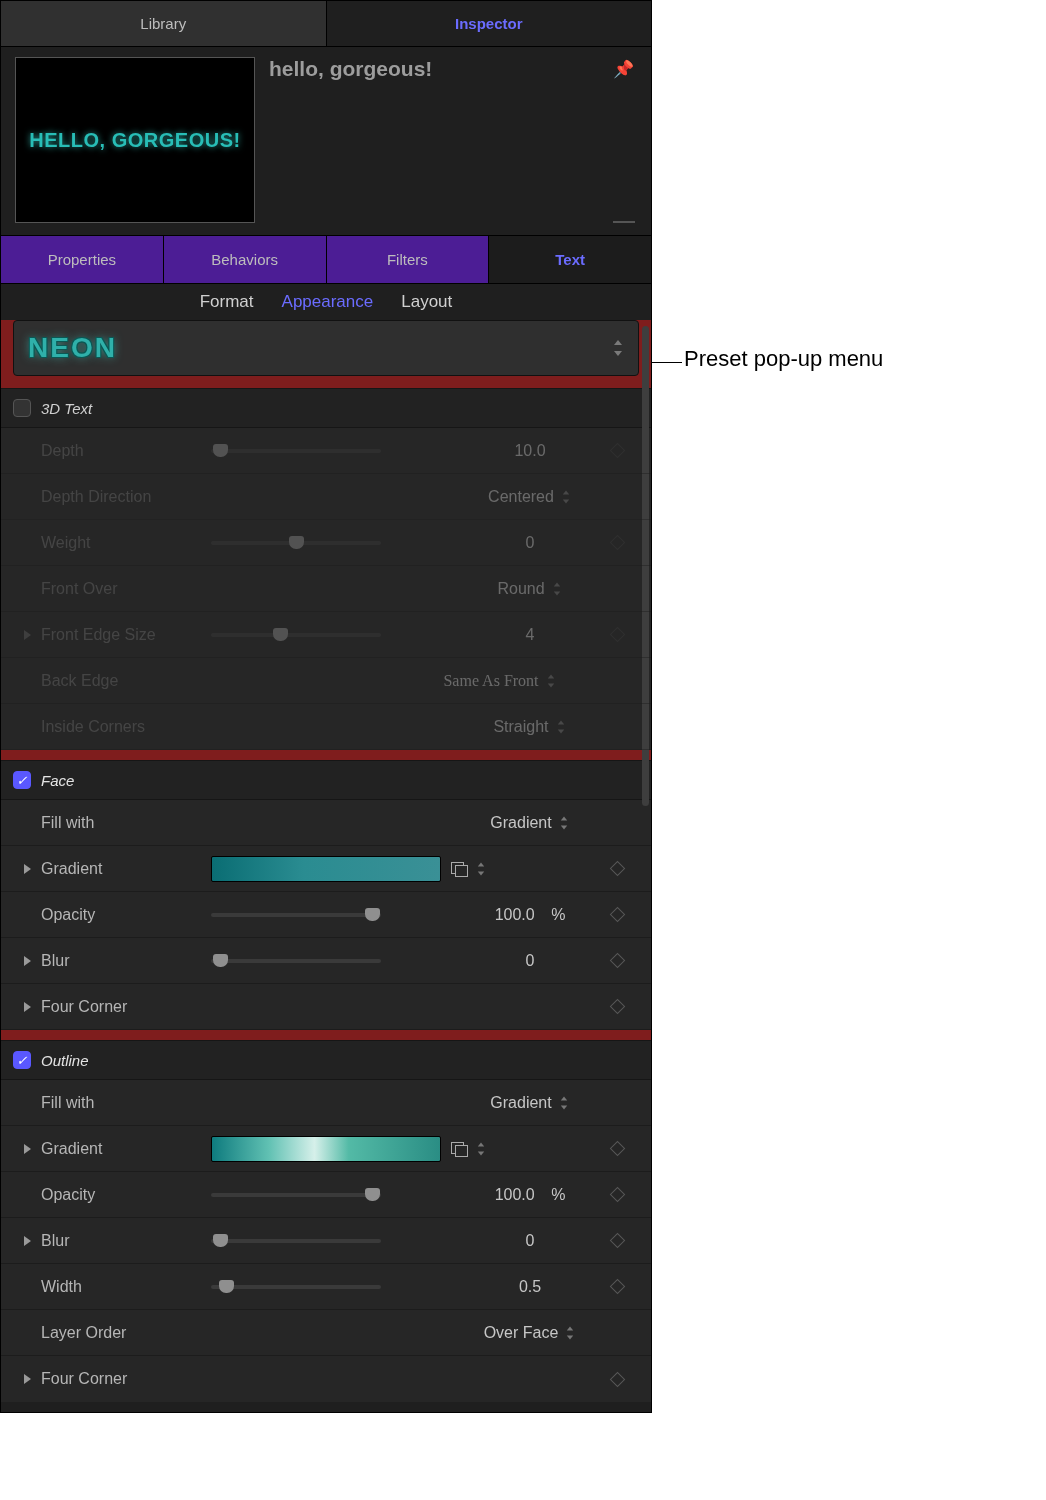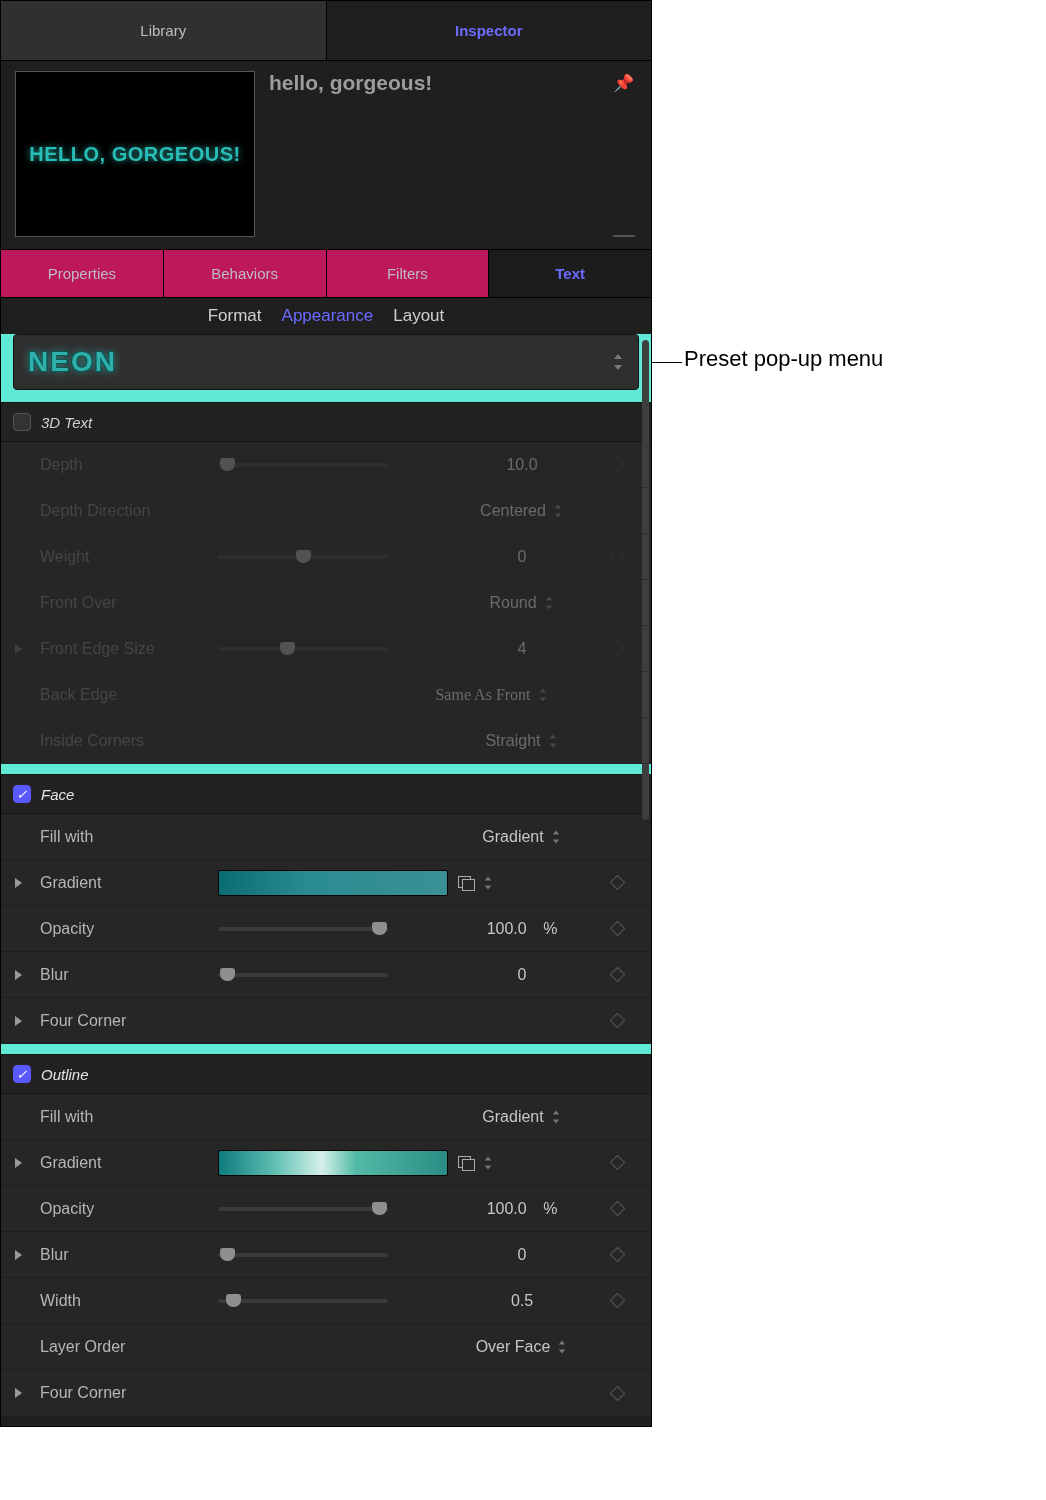--- a/index.html
+++ b/index.html
@@ -10,21 +10,21 @@
     color: #c8c8c8;
     width: 1046px;
   }
   .stage { display: flex; align-items: flex-start; }
   .panel {
     width: 652px;
     background: #1f1f1f;
     border: 1px solid #000;
   }
   
-  .top-tabs { display: flex; height: 60px; background: #2a2a2a; border-bottom: 1px solid #000; }
+  .top-tabs { display: flex; height: 46px; background: #2a2a2a; border-bottom: 1px solid #000; }
   .top-tab {
     flex: 1; display: flex; align-items: center; justify-content: center;
     color: #bdbdbd; border-right: 1px solid #000;
     background: #303030;
   }
   .top-tab:last-child { border-right: none; }
   .top-tab.active { background: #1f1f1f; color: #6b6cff; font-weight: 600; }
   
   .preview-row { display: flex; padding: 10px 12px 12px 14px; background: #1f1f1f; }
   .thumb {
@@ -32,30 +32,30 @@
     display: flex; align-items: center; justify-content: center;
     color: #28bdb6; font-weight: 800; font-size: 20px; letter-spacing: 0.5px;
     text-shadow: 0 0 6px rgba(60,220,210,0.7);
   }
   .title-col { flex: 1; padding-left: 14px; padding-top: 0; color: #9d9d9d; font-size: 21px; font-weight: 600; }
   .pin-col { width: 30px; display: flex; justify-content: center; padding-top: 4px; }
   
   .sec-tabs { display: flex; height: 49px; background: #2a2a2a; border-top: 1px solid #000; border-bottom: 1px solid #000; }
   .sec-tab {
     flex: 1; display: flex; align-items: center; justify-content: center;
-    color: #bdbdbd; border-right: 1px solid #000; background: #be185d;
+    color: #bdbdbd; border-right: 1px solid #000; background: #4c1d95;
   }
   .sec-tab:last-child { border-right: none; }
   .sec-tab.active { background: #1c1c1c; color: #6b6cff; font-weight: 600; }
   
-  .sub-tabs { display: flex; height: 36px; align-items: center; justify-content: center; gap: 20px; background: #1f1f1f; font-size: 17px;}
+  .sub-tabs { display: flex; height: 36px; align-items: center; justify-content: center; gap: 28px; background: #1f1f1f; font-size: 17px;}
   .sub-tab { color: #d0d0d0; }
   .sub-tab.active { color: #6b6cff; }
   
-  .scroll-area { position: relative; background: #5eead4; }
+  .scroll-area { position: relative; background: #7f1d1d; }
   .scrollbar { position: absolute; right: 2px; top: 6px; width: 7px; height: 480px; background: #3e3e3e; border-radius: 4px; }
   
   .preset-row {
     margin: 0 12px 12px 12px;
     height: 56px;
     background: #2f2f2f;
     border: 1px solid #111;
     border-radius: 4px;
     display: flex; align-items: center; justify-content: space-between;
     padding: 0 14px;
@@ -76,21 +76,21 @@
   }
   .spin-icon::before { top: 0; border-bottom: 5px solid #9a9a9a; }
   .spin-icon::after  { bottom: 0; border-top: 5px solid #9a9a9a; }
 
   
   .group { background: #262626; margin-bottom: 10px; }
   .group.dimmed .row { opacity: 0.42; }
   .group-header { height: 40px; display: flex; align-items: center; padding: 0 12px; background: #222; border-top: 1px solid #161616; border-bottom: 1px solid #161616; font-style: italic;}
   .row {
     height: 46px; display: flex; align-items: center;
-    padding: 0 12px 0 3px; border-bottom: 1px solid #1c1c1c; gap: 8px;
+    padding: 0 12px 0 12px; border-bottom: 1px solid #1c1c1c;
   }
   .disclosure-col { width: 28px; display: flex; justify-content: center; }
   .tri { width: 0; height: 0; border-top: 5px solid transparent; border-bottom: 5px solid transparent; border-left: 7px solid #9a9a9a; }
   .label-col { width: 170px; color: #b6b6b6; font-size: 16px; }
   .group.dimmed .label-col { color: #6f6f6f; }
   .control-col { flex: 1; display: flex; align-items: center; }
   .value-col { width: 130px; text-align: center; color: #c6c6c6; font-size: 16px; display:flex; align-items:center; justify-content:center; gap:6px;}
   .kf-col { width: 44px; display: flex; justify-content: center; }
 
   .checkbox {

